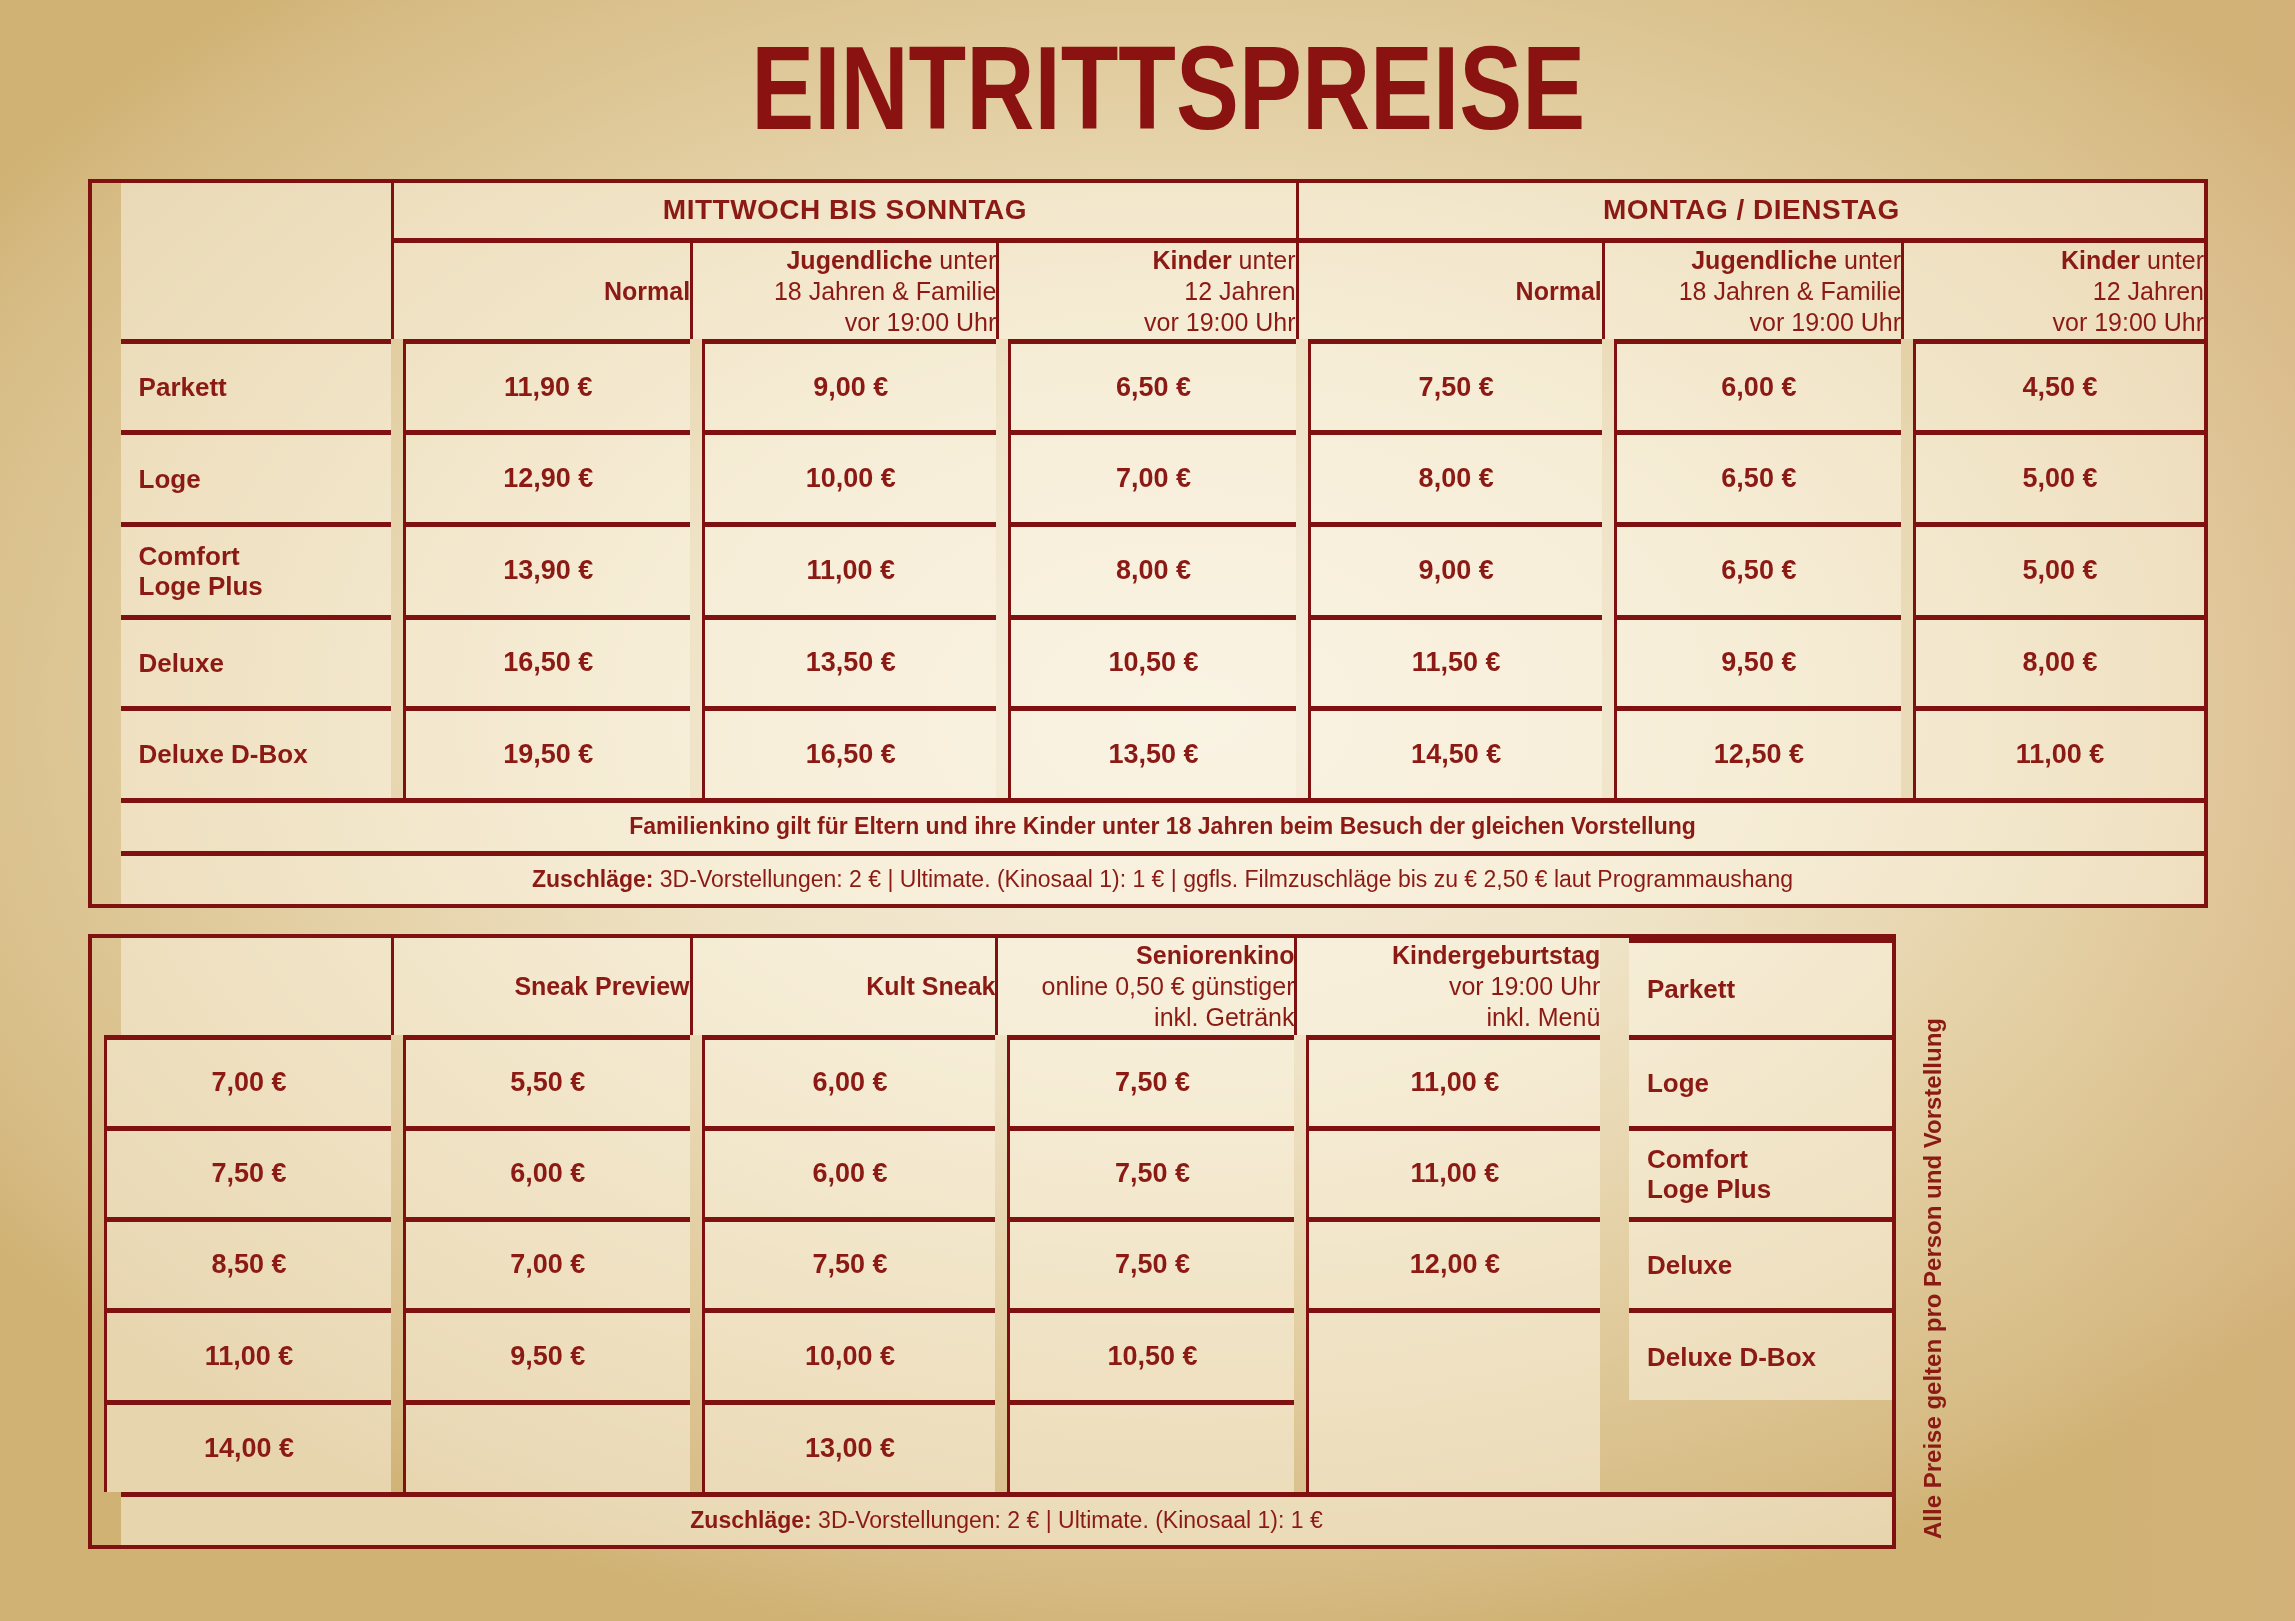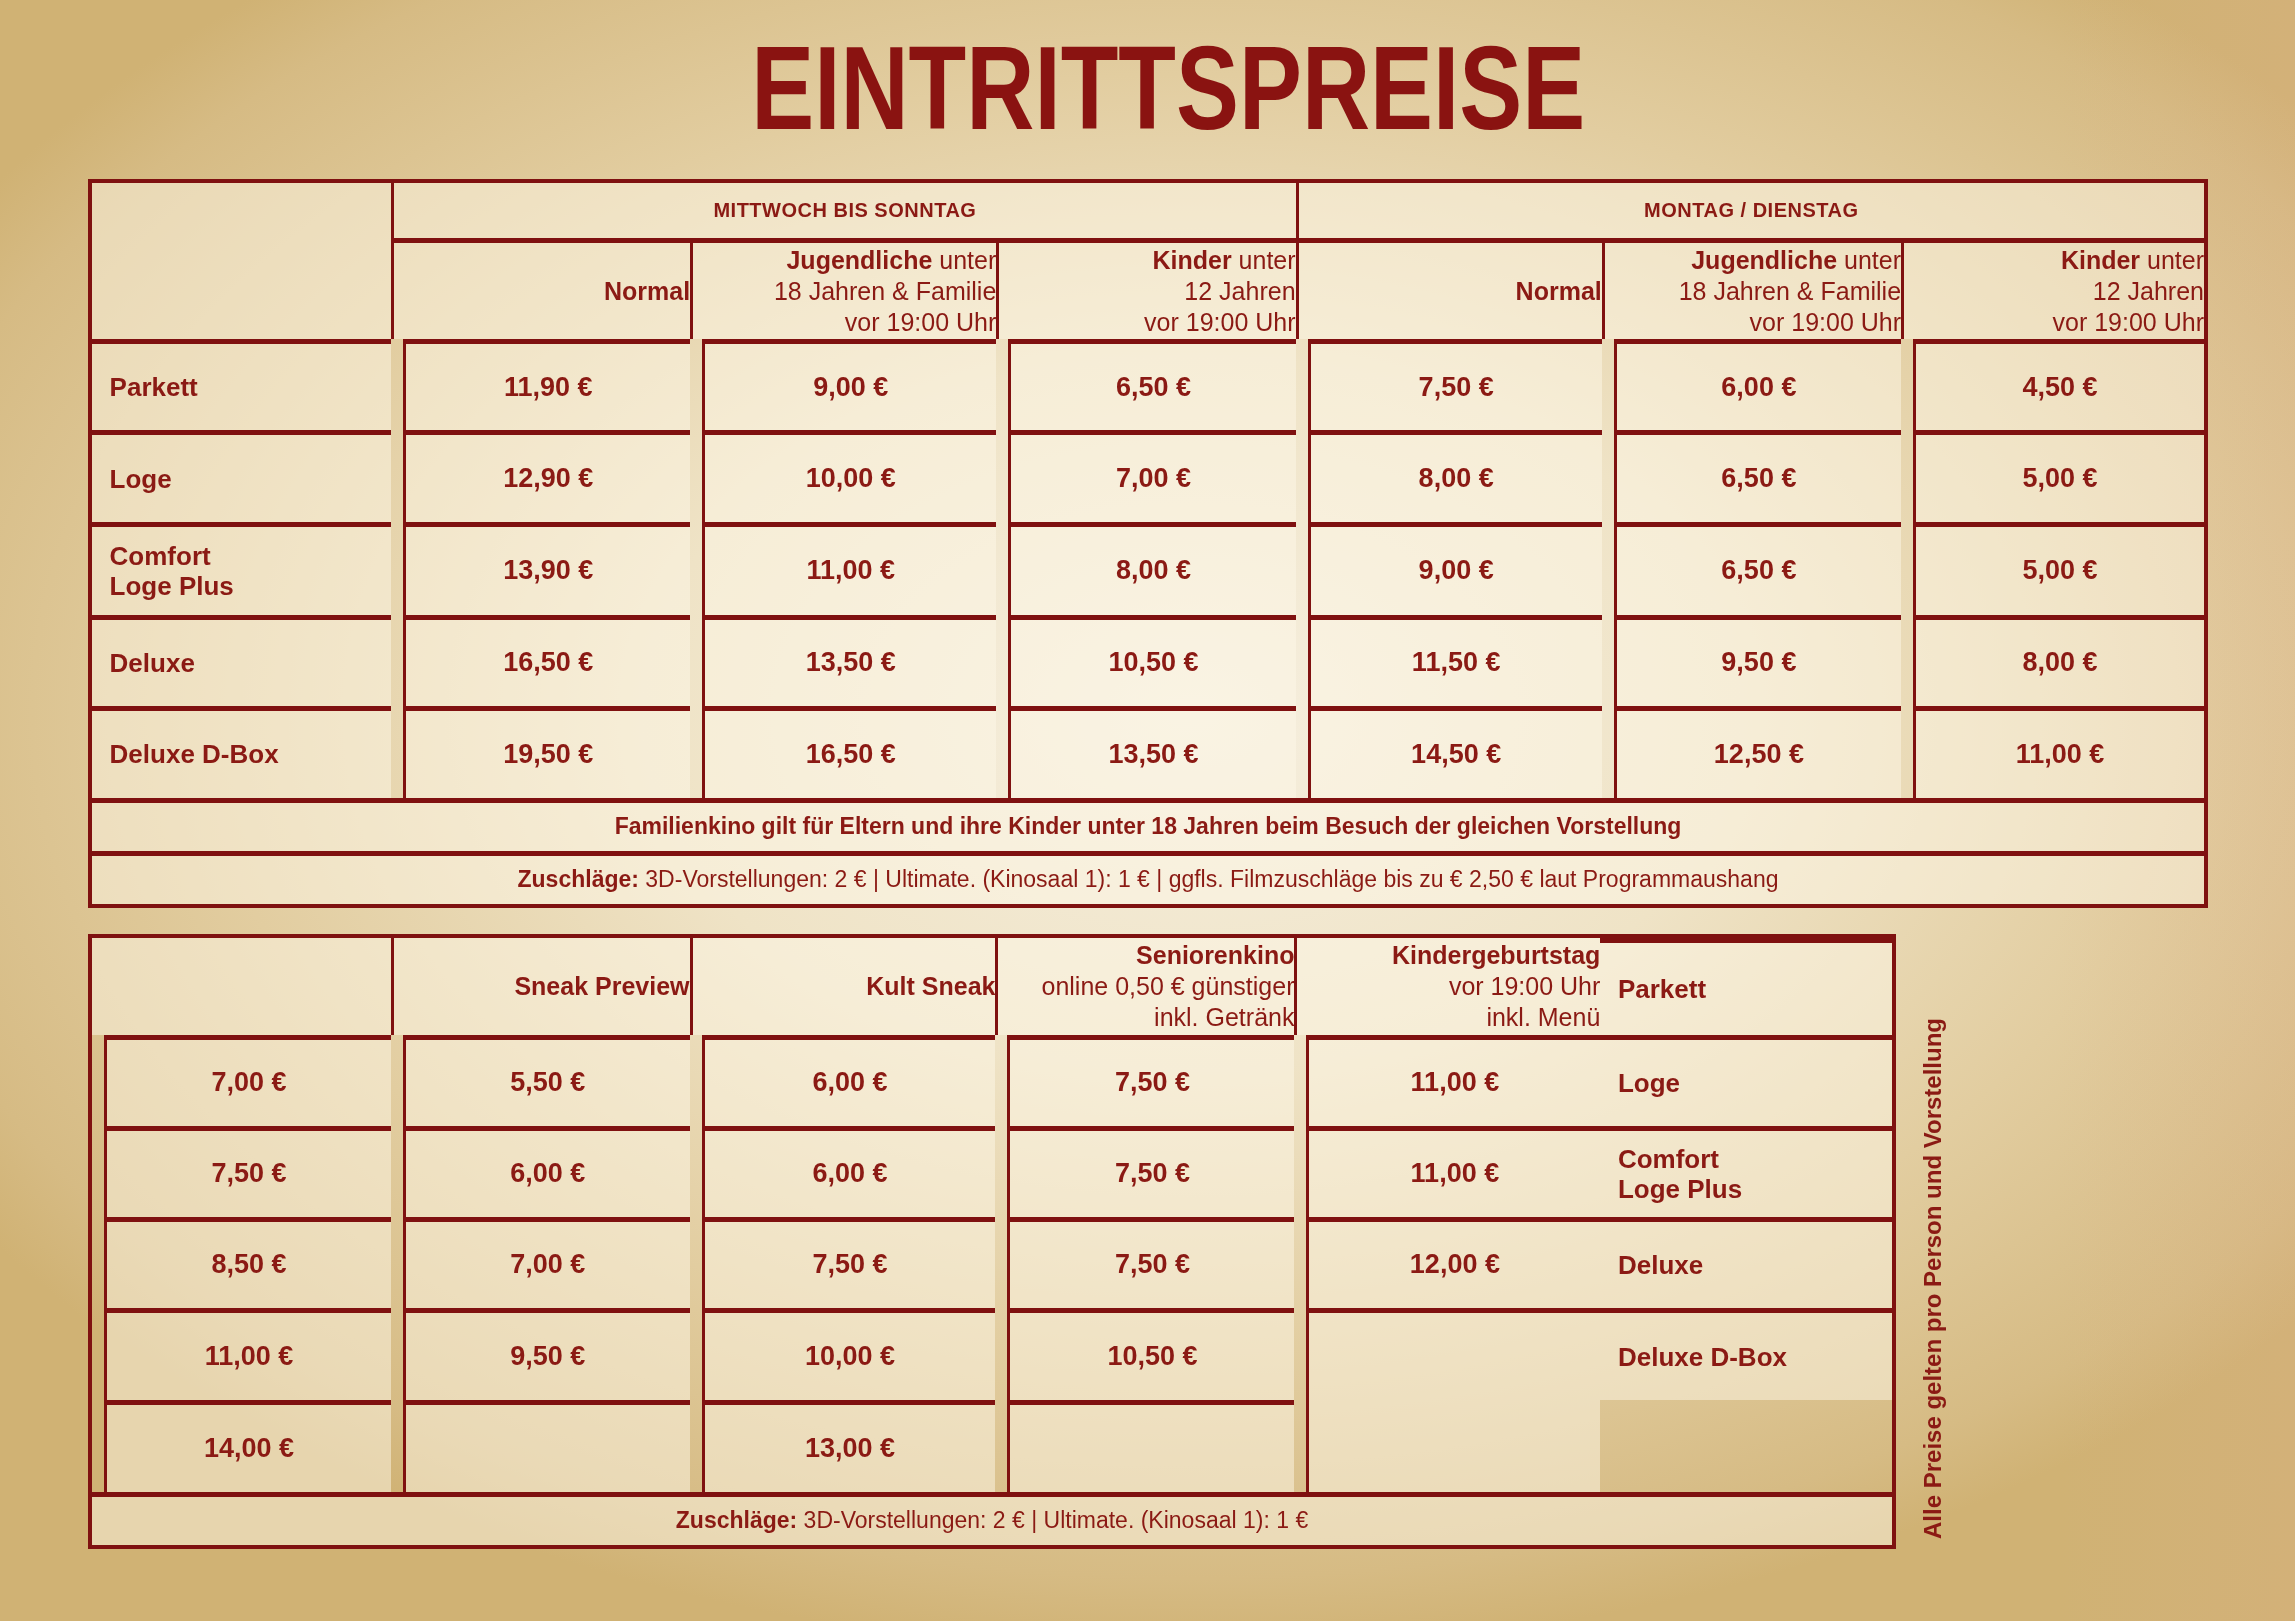--- a/index.html
+++ b/index.html
@@ -36,26 +36,26 @@
       grid-template-columns:650fr 649fr 665fr 650fr 665fr 634fr;
       grid-template-rows:212fr 200fr 200fr 199fr 203fr 200fr 117fr;}
   .cell{
     box-sizing:border-box;
     border-top:5.1px solid var(--red);
     border-left:3.2px solid var(--red);
     background:rgba(253,247,231,0.50);
     display:flex;flex-direction:column;justify-content:center;
     overflow:hidden;
   }
-  .c0{border-left:none;}
+  .c0{border-left:none;margin-left:29px;}
   .r0{border-top:none;}
   .rspan2{grid-row:span 2;}
   .cspan3{grid-column:span 3;}
   .full{grid-column:1 / -1;}
-  .grouphead{align-items:center;font-weight:bold;font-size:20px;letter-spacing:0.5px;}
+  .grouphead{align-items:center;font-weight:bold;font-size:28px;letter-spacing:0.5px;}
   .subhead{align-items:flex-end;text-align:center;font-size:25px;line-height:31px;}
   .subhead .b, .b{font-weight:bold;}
   .rowlabel{align-items:flex-start;padding-left:17.6px;font-weight:bold;font-size:26px;line-height:30px;}
   .price{align-items:center;font-weight:bold;font-size:27px;margin-left:12px;}
   .note{align-items:center;text-align:left;font-size:23px;}
   .note .b{font-weight:bold;}
   .note.boldall{font-weight:bold;}
   .side-note{
     position:absolute;left:1919px;top:1004px;height:550px;width:32px;
     writing-mode:vertical-rl;transform:rotate(180deg);

